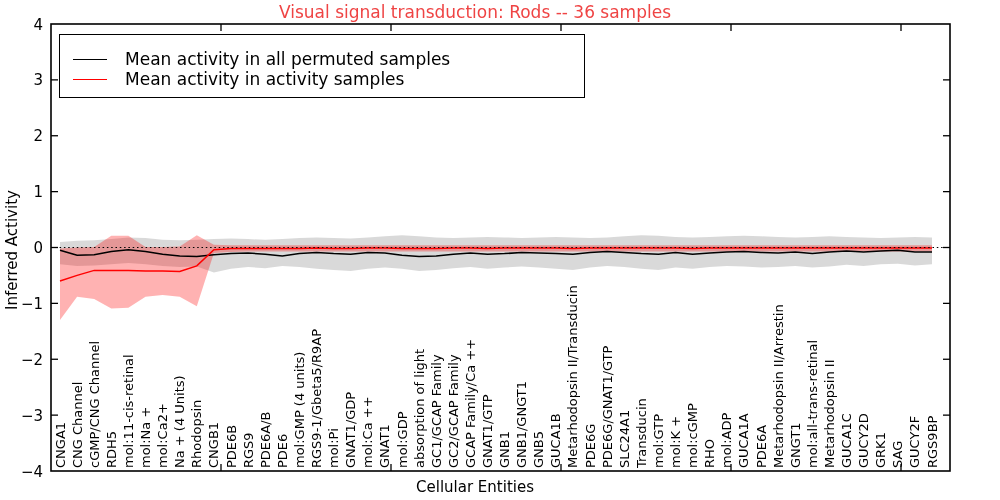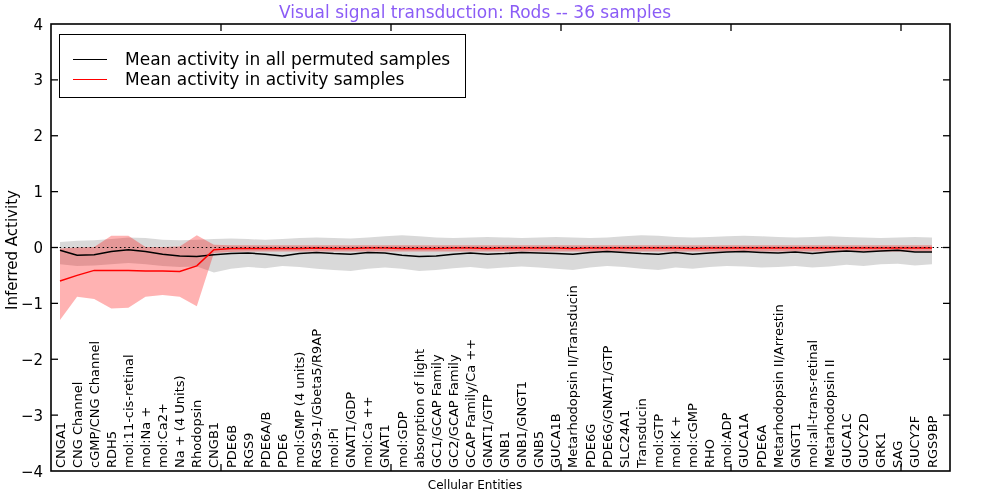--- a/index.html
+++ b/index.html
@@ -11,39 +11,39 @@
     font-family: "DejaVu Sans", "Liberation Sans", sans-serif;
     color: #000;
     overflow: hidden;
   }
   .figure svg { position: absolute; left: 0; top: 0; }
   .chart-title {
     position: absolute;
     left: 0; right: 50px; top: 2px;
     text-align: center;
     font-size: 17px;
-    color: #8b5cf6;
+    color: #ef4444;
   }
   .ylabel {
     position: absolute;
     left: 12px; top: 250px;
     transform: translate(-50%, -50%) rotate(-90deg);
     font-size: 15px;
     white-space: nowrap;
   }
   .xlabel {
     position: absolute;
     left: 0; right: 50px; top: 478px;
     text-align: center;
-    font-size: 12px;
+    font-size: 15px;
   }
   .legend {
     position: absolute;
     left: 59px; top: 34px;
-    width: 407px; height: 64px;
+    width: 526px; height: 64px;
     border: 1.8px solid #000;
     background: #ffffff;
     box-sizing: border-box;
     display: flex;
     flex-direction: column;
     justify-content: space-around;
     padding: 14px 0;
   }
   .legend-row {
     display: flex;

